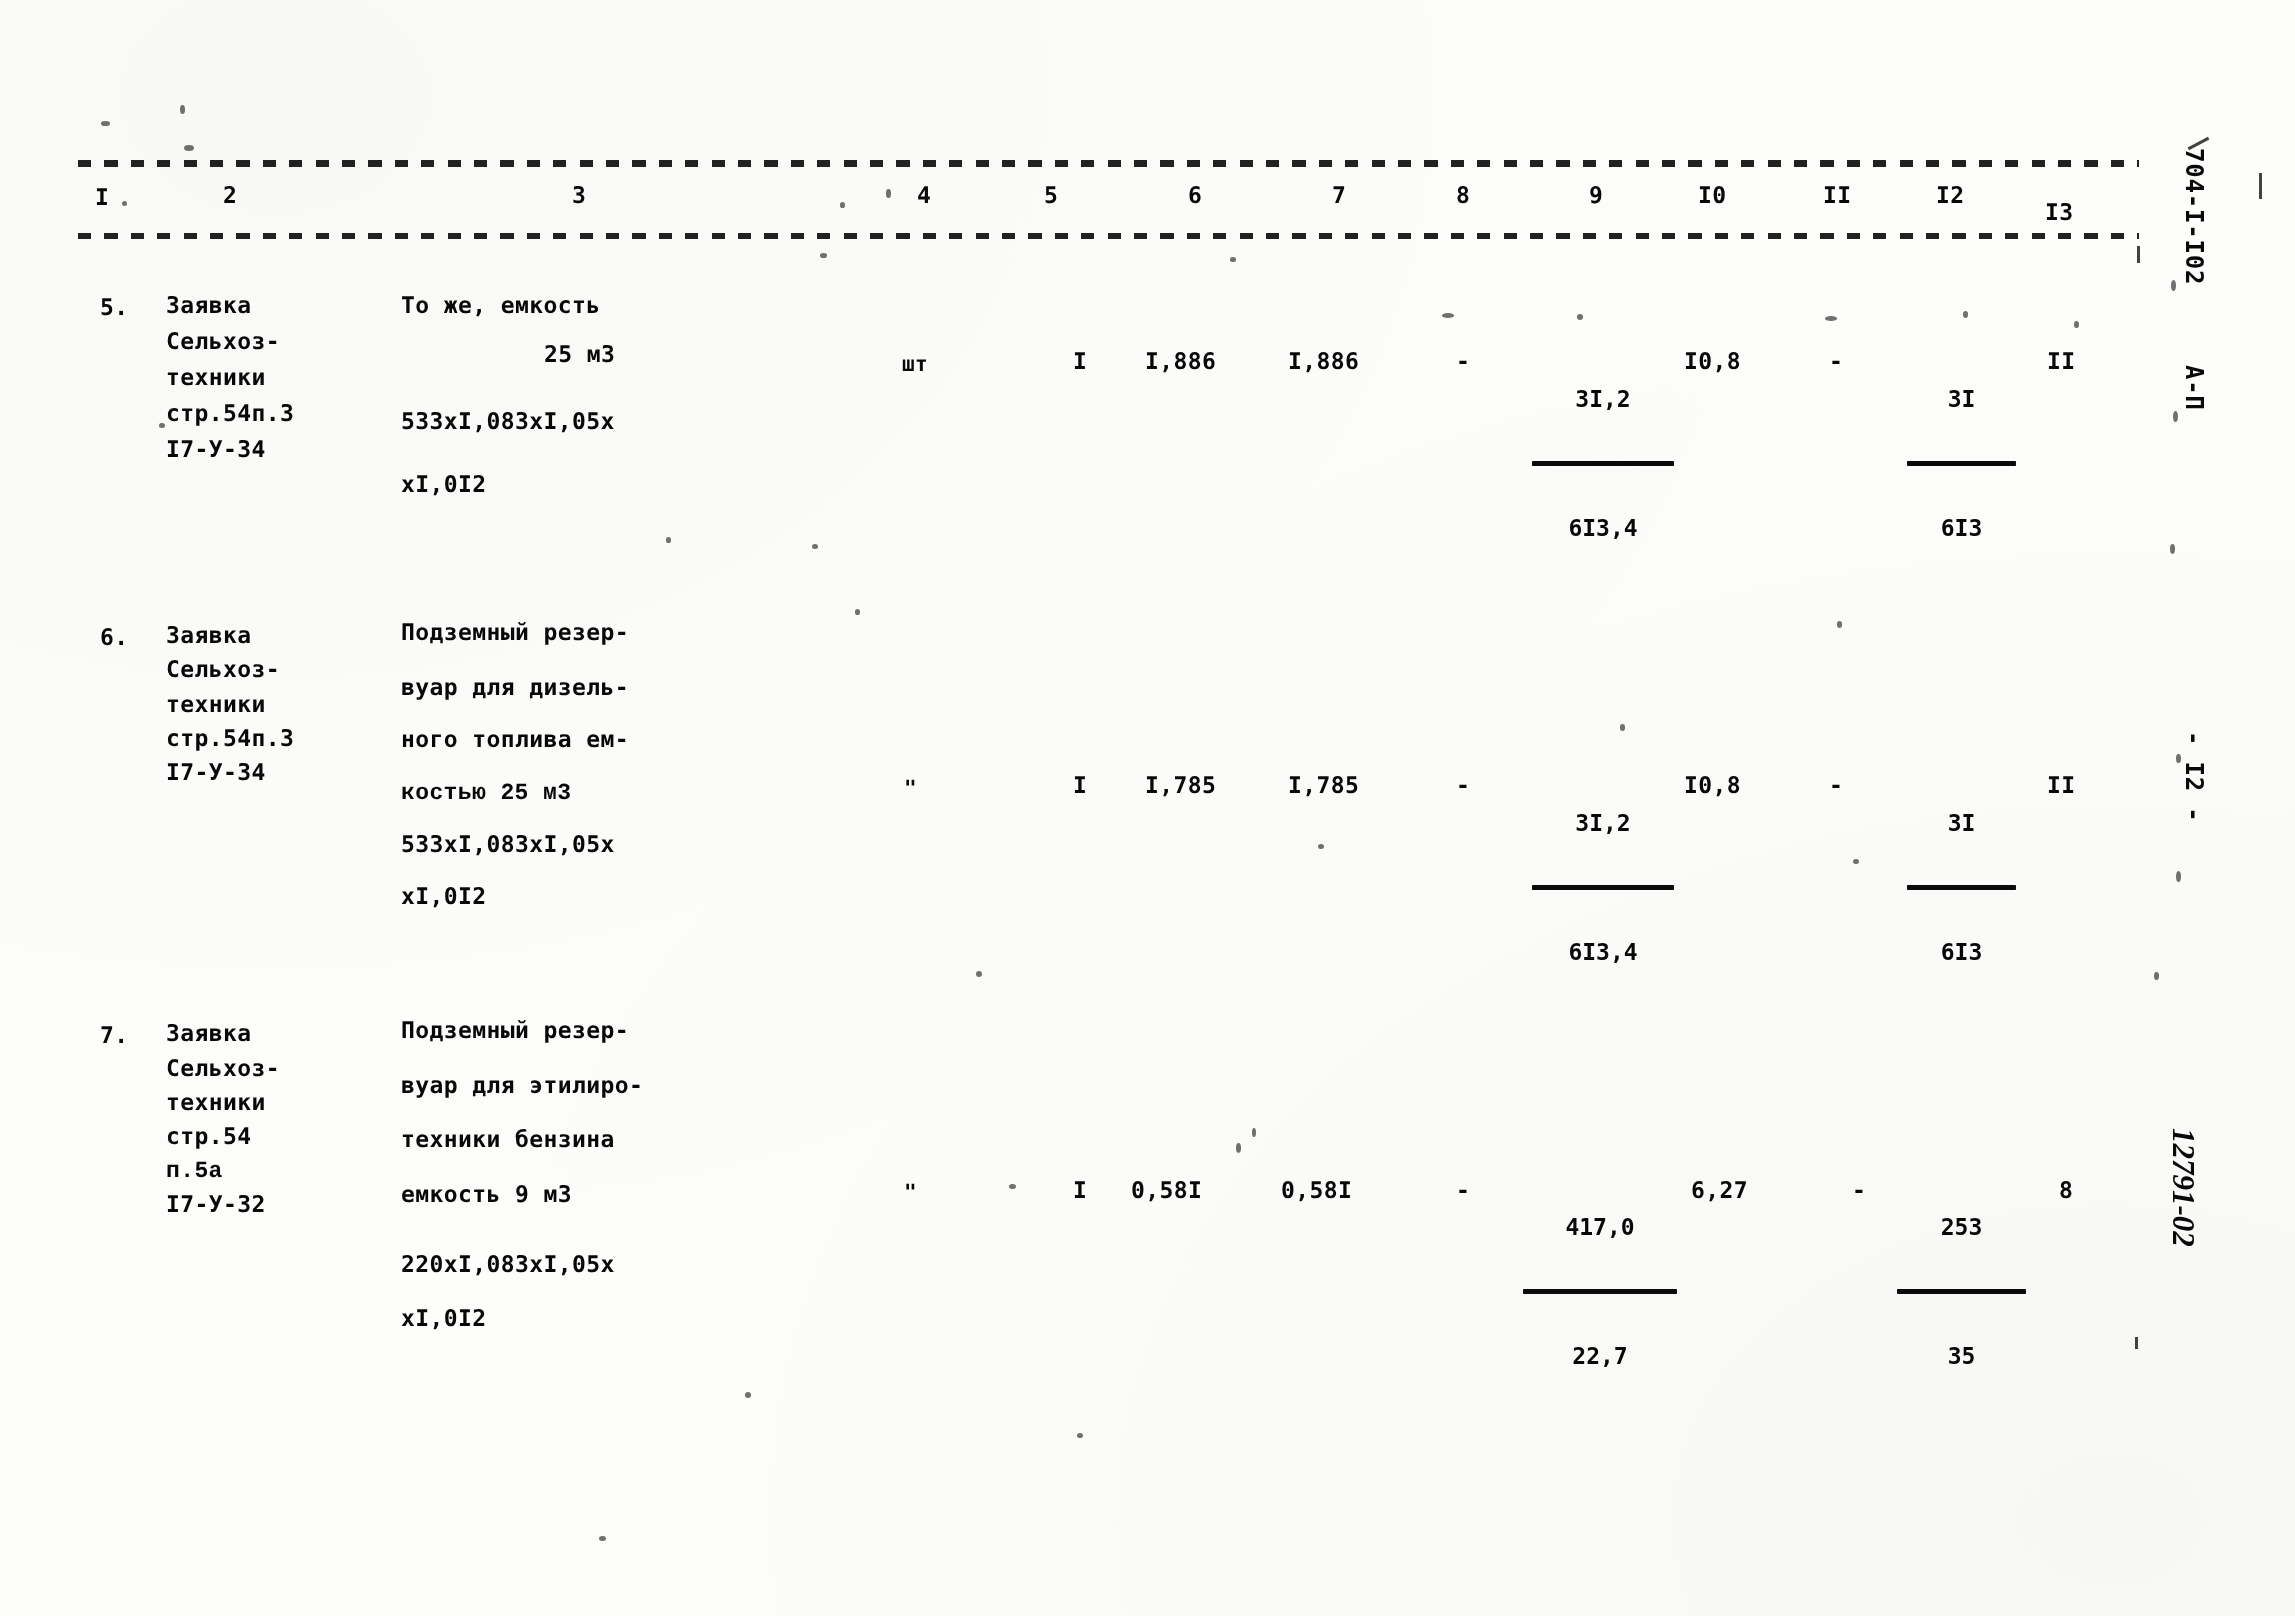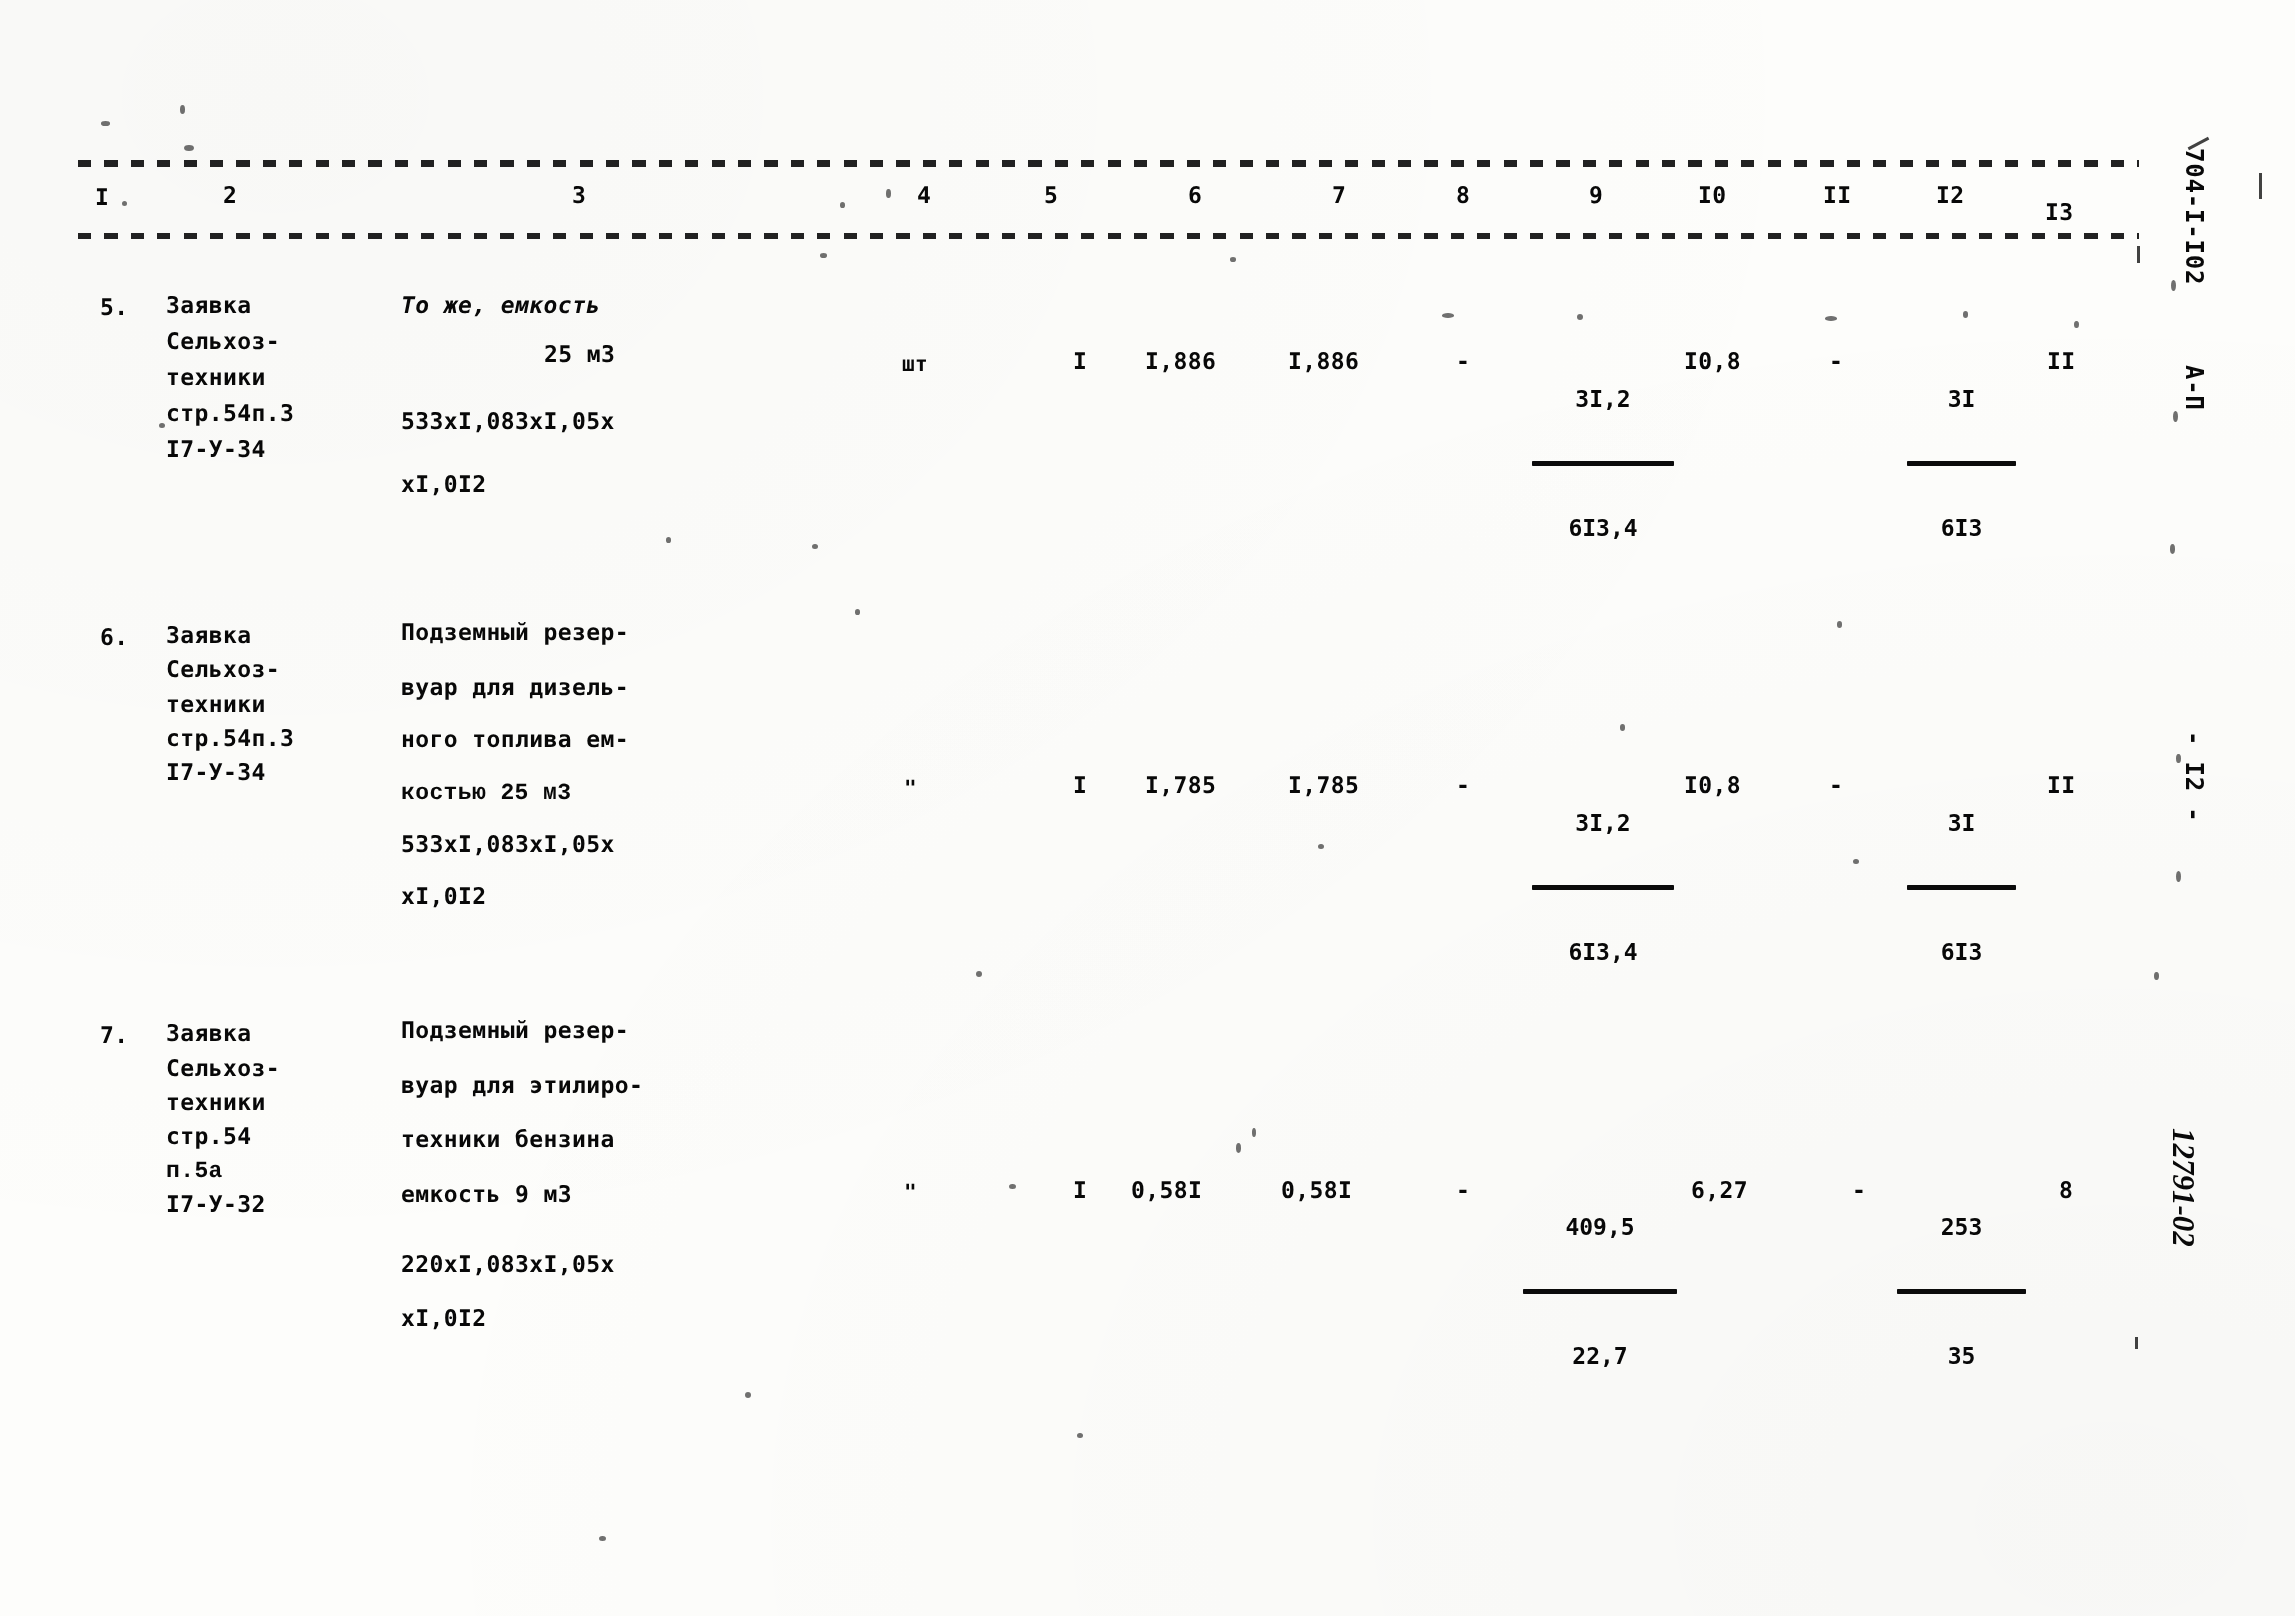--- a/index.html
+++ b/index.html
@@ -172,21 +172,21 @@
   <div class="tw" style="left:2045px; top:185px;margin-top:17px;">I3</div>
 
   <div>
     <div class="tw" style="left:100px; top:297px;">5.</div>
     <div class="tw" style="left:166px; top:295px;">Заявка</div>
     <div class="tw" style="left:166px; top:331px;">Сельхоз-</div>
     <div class="tw" style="left:166px; top:367px;">техники</div>
     <div class="tw" style="left:166px; top:403px;">стр.54п.3</div>
     <div class="tw" style="left:166px; top:439px;">I7-У-34</div>
 
-    <div class="tw" style="left:401px; top:295px;font-style:italic;">То же, емкость</div>
+    <div class="tw" style="left:401px; top:295px;">То же, емкость</div>
     <div class="tw" style="left:544px; top:344px;">25 м3</div>
     <div class="tw" style="left:401px; top:411px;">533хI,083хI,05х</div>
     <div class="tw" style="left:401px; top:474px;">хI,0I2</div>
 
     <div class="tw sm" style="left:902px; top:354px;">шт</div>
     <div class="tw" style="left:1073px; top:351px;">I</div>
     <div class="tw" style="left:1145px; top:351px;">I,886</div>
     <div class="tw" style="left:1288px; top:351px;">I,886</div>
     <div class="tw" style="left:1456px; top:351px;">-</div>
 
@@ -263,21 +263,21 @@
     <div class="tw" style="left:401px; top:1254px;">220хI,083хI,05х</div>
     <div class="tw" style="left:401px; top:1308px;">хI,0I2</div>
 
     <div class="tw sm" style="left:904px; top:1182px;">"</div>
     <div class="tw" style="left:1073px; top:1180px;">I</div>
     <div class="tw" style="left:1131px; top:1180px;">0,58I</div>
     <div class="tw" style="left:1281px; top:1180px;">0,58I</div>
     <div class="tw" style="left:1456px; top:1180px;">-</div>
 
     <div class="frac" style="left:1523px; top:1170px; width:154px;">
-      <span class="num">409,5</span>
+      <span class="num">417,0</span>
       <span class="bar"></span>
       <span class="den">22,7</span>
     </div>
 
     <div class="tw" style="left:1691px; top:1180px;">6,27</div>
     <div class="tw" style="left:1852px; top:1180px;">-</div>
 
     <div class="frac" style="left:1897px; top:1170px; width:129px;">
       <span class="num">253</span>
       <span class="bar"></span>

